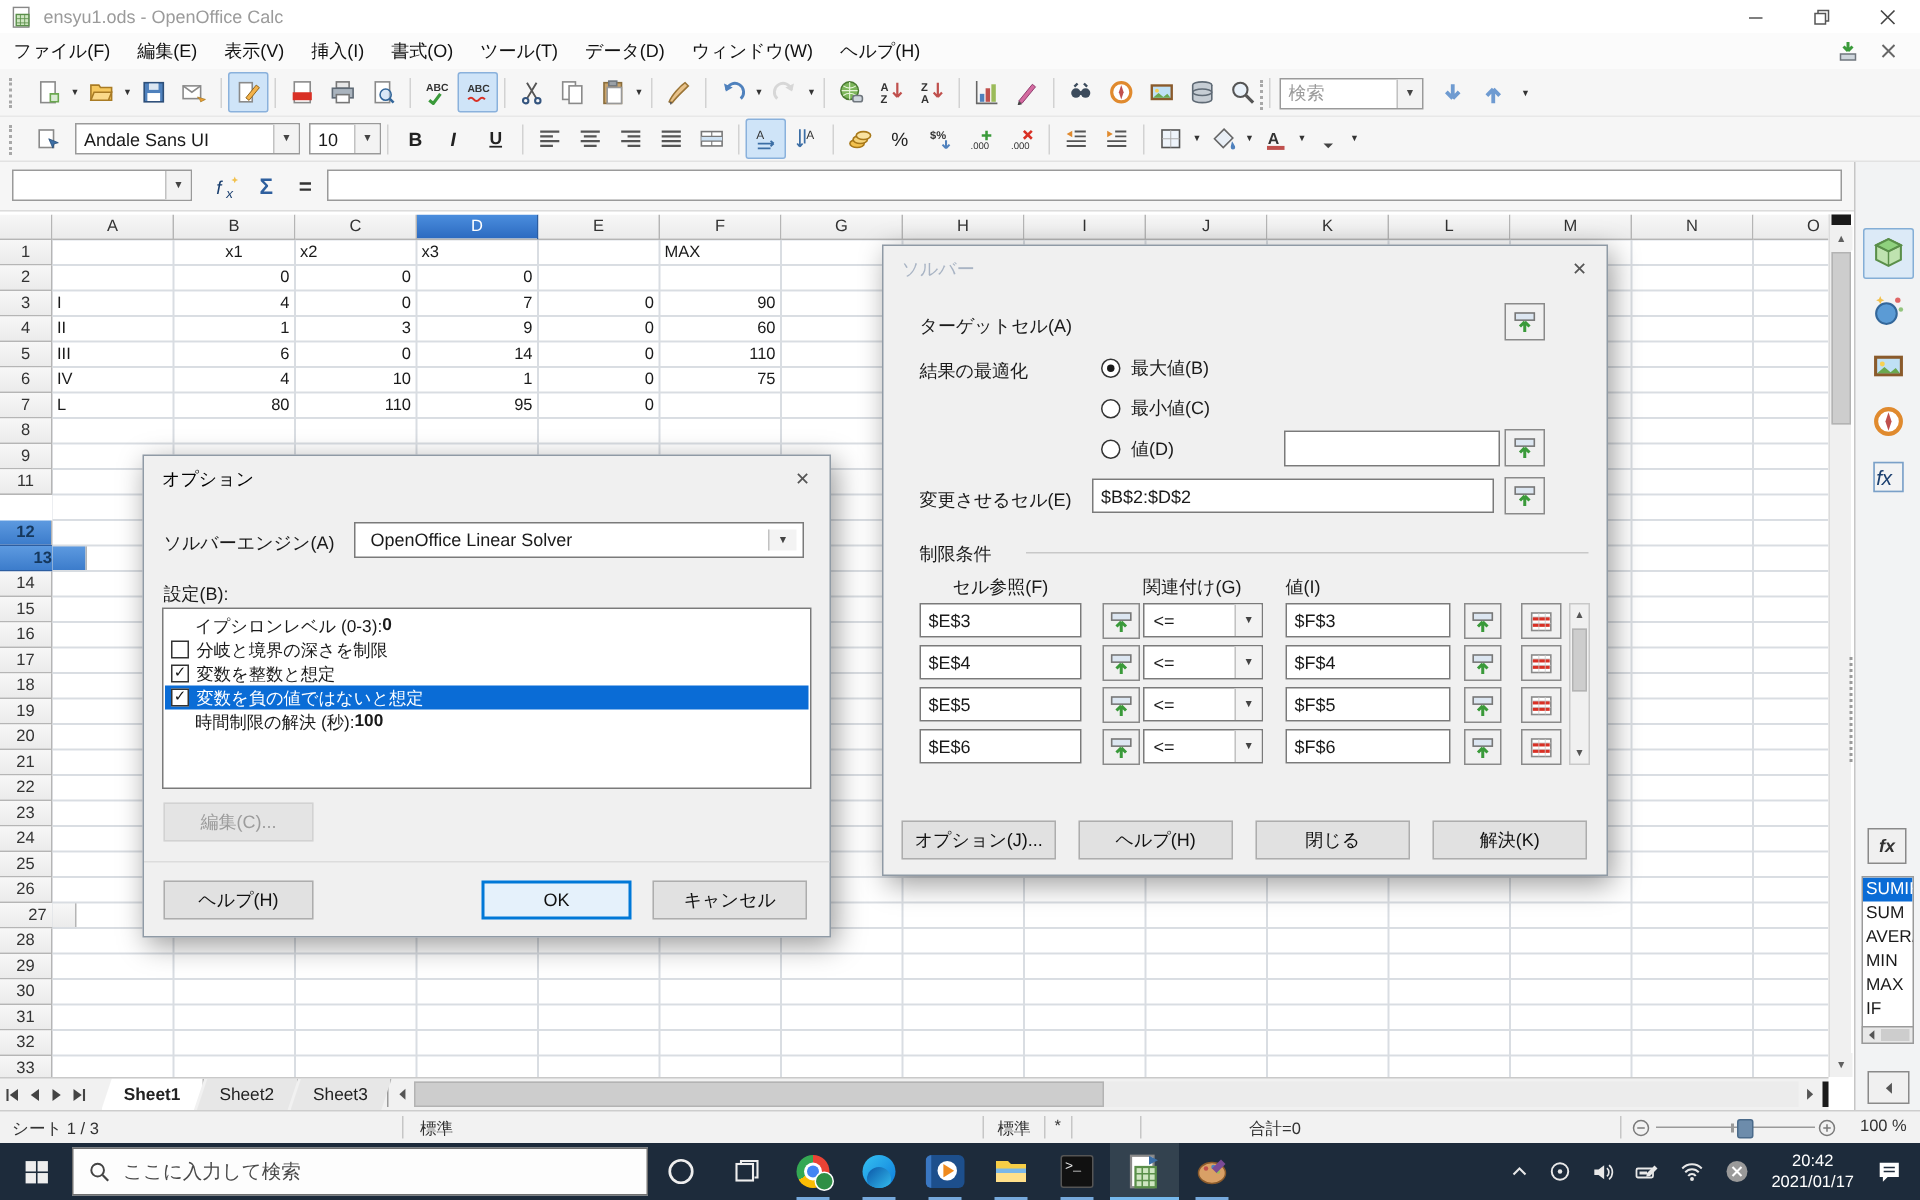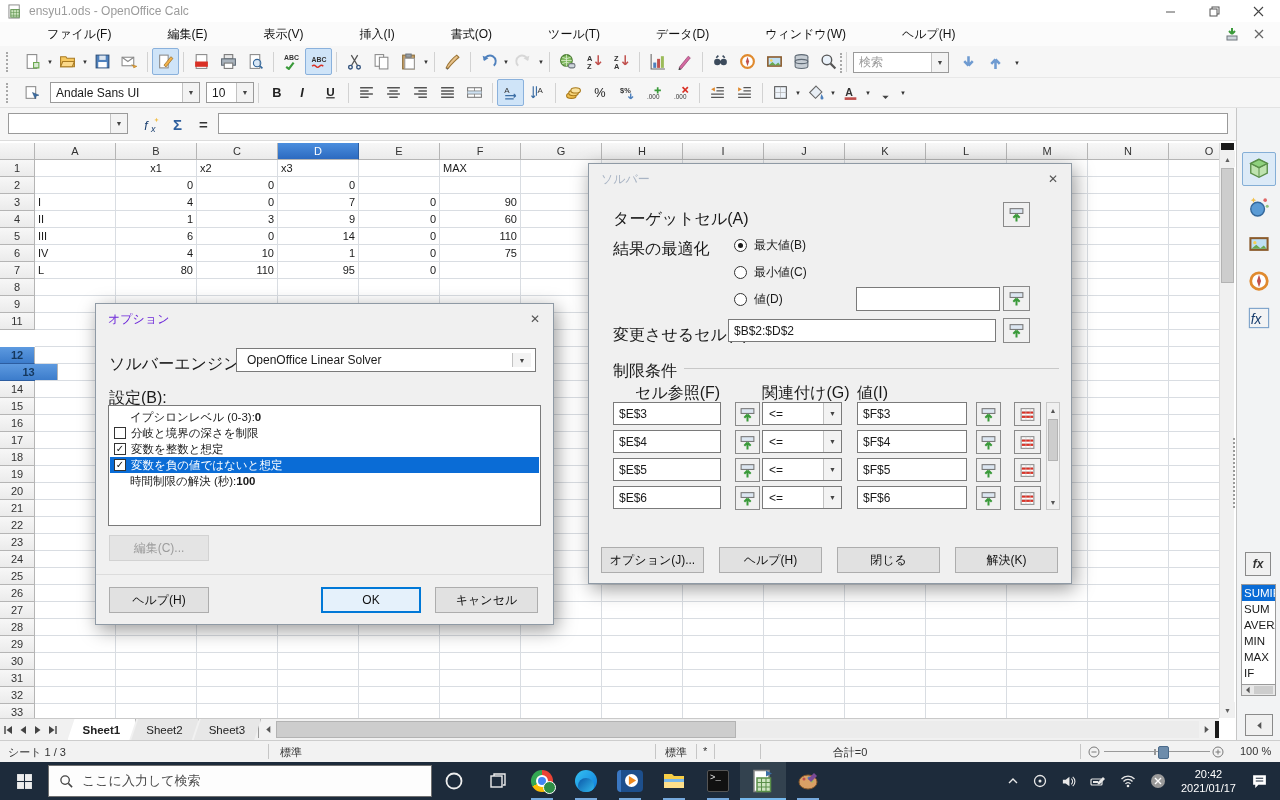--- a/index.html
+++ b/index.html
@@ -6,21 +6,21 @@
   body{width:1280px;height:800px;position:relative;overflow:hidden;background:#fff;
        font-family:"Liberation Sans","DejaVu Sans",sans-serif;font-size:12px;color:#1a1a1a;
        -webkit-font-smoothing:antialiased;}
   .abs{position:absolute;}
   svg{display:block;}
   
   #titlebar{left:0;top:0;width:1280px;height:22px;background:#ffffff;display:flex;align-items:center;}
   #title-text{color:#9b9b9b;font-size:12px;margin-left:6px;}
   .wbtn{width:44px;height:22px;display:flex;align-items:center;justify-content:center;}
   #menubar{left:0;top:22px;width:1280px;height:24px;background:#fbfbfb;display:flex;align-items:center;border-bottom:1px solid #ececec;}
-  .menu-item{padding:3px 9px;font-size:12px;color:#111;margin-left:38px;}
+  .menu-item{padding:3px 9px;font-size:12px;color:#111;}
   
   .tbar{left:0;width:1280px;background:#f6f6f6;display:flex;align-items:center;box-sizing:border-box;}
   #tb1{top:46px;height:32px;border-bottom:1px solid #e8e8e8;padding-left:4px;}
   #tb2{top:78px;height:30px;border-bottom:1px solid #e2e2e2;padding-left:4px;}
   .grip{width:6px;height:20px;border-left:2px dotted #a8a8a8;margin:0 5px 0 2px;flex:0 0 auto;}
   .tbtn{width:25px;height:25px;display:flex;align-items:center;justify-content:center;border:1px solid transparent;border-radius:2px;flex:0 0 auto;}
   .tbtn.on{background:#cfe4f8;border-color:#8ab1dc;}
   .tbtn.dis{opacity:.5;}
   .darr{width:8px;font-size:6px;color:#333;flex:0 0 auto;text-align:center;}
   .tsep{width:1px;height:20px;background:#d2d2d2;margin:0 4px;flex:0 0 auto;}
@@ -64,21 +64,21 @@
   .dlg-title{position:absolute;left:12px;top:7px;font-size:12px;}
   .dlg-close{position:absolute;top:5px;width:24px;height:19px;display:flex;align-items:center;justify-content:center;color:#555;font-size:12px;}
   .field{position:absolute;background:#fff;border:1px solid #7a7a7a;font-size:12px;padding:0 5px;display:flex;align-items:center;box-sizing:border-box;}
   .btn{position:absolute;background:#e1e1e1;border:1px solid #adadad;font-size:12px;display:flex;align-items:center;justify-content:center;box-sizing:border-box;color:#111;}
   .btn.default{border:2px solid #0078d7;background:#e5f1fb;}
   .btn.disabled{background:#e4e4e4;border-color:#d2d2d2;color:#9c9c9c;}
   .sqbtn{position:absolute;background:#f0f0f0;border:1px solid #8a8a8a;display:flex;align-items:center;justify-content:center;box-sizing:border-box;}
   .radio{width:13px;height:13px;border-radius:50%;border:1px solid #333;background:#fff;display:inline-block;position:relative;box-sizing:border-box;}
   .radio.sel::after{content:"";position:absolute;left:3px;top:3px;width:5px;height:5px;border-radius:50%;background:#1a1a1a;}
   .chk{width:12px;height:12px;border:1px solid #333;background:#fff;display:inline-block;box-sizing:border-box;font-size:10px;line-height:10px;text-align:center;color:#111;}
-  .grplabel{position:absolute;font-size:16px;text-align:right;}
+  .grplabel{position:absolute;font-size:12px;text-align:right;}
   .hline{position:absolute;height:1px;background:#c8c8c8;}
   .opt-row{position:absolute;left:1px;height:16px;display:flex;align-items:center;font-size:11.5px;width:429px;}
   .opt-row.sel{background:#0a6cd6;color:#fff;}
   
   #taskbar{left:0;top:762px;width:1280px;height:38px;background:#1d2b3b;display:flex;align-items:center;}
   .tk{height:38px;display:flex;align-items:center;justify-content:center;flex:0 0 auto;position:relative;}
   .tk .ul{position:absolute;bottom:0;left:50%;transform:translateX(-50%);width:22px;height:2px;background:#76a9dc;}
   .tk.active{background:#33424f;}
   .tk.active .ul{width:100%;background:#76b9ed;}
   .trayicon{color:#e8e8e8;margin:0 7px;flex:0 0 auto;}
@@ -583,21 +583,21 @@
       <div class="rh" style="left: 0px; top: 289px; width: 35px; height: 17px; line-height: 17px;">17</div>
       <div class="rh" style="left: 0px; top: 306px; width: 35px; height: 17px; line-height: 17px;">18</div>
       <div class="rh" style="left: 0px; top: 323px; width: 35px; height: 17px; line-height: 17px;">19</div>
       <div class="rh" style="left: 0px; top: 340px; width: 35px; height: 17px; line-height: 17px;">20</div>
       <div class="rh" style="left: 0px; top: 357px; width: 35px; height: 17px; line-height: 17px;">21</div>
       <div class="rh" style="left: 0px; top: 374px; width: 35px; height: 17px; line-height: 17px;">22</div>
       <div class="rh" style="left: 0px; top: 391px; width: 35px; height: 17px; line-height: 17px;">23</div>
       <div class="rh" style="left: 0px; top: 408px; width: 35px; height: 17px; line-height: 17px;">24</div>
       <div class="rh" style="left: 0px; top: 425px; width: 35px; height: 17px; line-height: 17px;">25</div>
       <div class="rh" style="left: 0px; top: 442px; width: 35px; height: 17px; line-height: 17px;">26</div>
-      <div class="rh" style="left: 0px; top: 459px; width: 35px; height: 17px; line-height: 17px;">27</div>
+      <div class="rh" style="left: 0px; top: 459px; width: 51px; height: 17px; line-height: 17px;">27</div>
       <div class="rh" style="left: 0px; top: 476px; width: 35px; height: 17px; line-height: 17px;">28</div>
       <div class="rh" style="left: 0px; top: 493px; width: 35px; height: 17px; line-height: 17px;">29</div>
       <div class="rh" style="left: 0px; top: 510px; width: 35px; height: 17px; line-height: 17px;">30</div>
       <div class="rh" style="left: 0px; top: 527px; width: 35px; height: 17px; line-height: 17px;">31</div>
       <div class="rh" style="left: 0px; top: 544px; width: 35px; height: 17px; line-height: 17px;">32</div>
       <div class="rh" style="left: 0px; top: 561px; width: 35px; height: 17px; line-height: 17px;">33</div>
     </div>
   <div id="gridcells">
       <div class="cell" style="left: 81px; top: 0px; text-align: center;">x1</div>
       <div class="cell" style="left: 162px; top: 0px; text-align: left;">x2</div>
@@ -952,21 +952,21 @@
     </div>
   <div class="btn" style="left:248px;top:383px;width:103px;height:26px">
       <span>閉じる</span>
     </div>
   <div class="btn" style="left:366px;top:383px;width:103px;height:26px">
       <span>解決(K)</span>
     </div>
 </div>
 
 <div class="dialog" id="dlg-options" style="left:95px;top:303px;width:457px;height:320px;z-index:20">
-  <span class="dlg-title" style="color:#6d28d9">オプション</span>
+  <span class="dlg-title" style="color:#000000">オプション</span>
   <div class="dlg-close" style="right:6px">✕</div>
   <span class="grplabel" style="left:13px;top:50px">ソルバーエンジン(A)</span>
   <div class="field" style="left:140px;top:44px;width:300px;height:24px;padding:4px">
     <span style="flex:1;padding:0 6px">OpenOffice Linear Solver</span>
     <span style="width:18px;height:100%;border-left:1px solid #c2c2c2;background:#f3f3f3;display:flex;align-items:center;justify-content:center;font-size:7px;color:#444">▼</span>
   </div>
   <span class="grplabel" style="left:13px;top:84px">設定(B):</span>
   <div class="abs" style="left:12px;top:101px;width:433px;height:121px;background:#fff;border:1px solid #7a7a7a;box-sizing:border-box">
     <div id="settings-rows">
         <div class="opt-row" style="top: 3px;">

